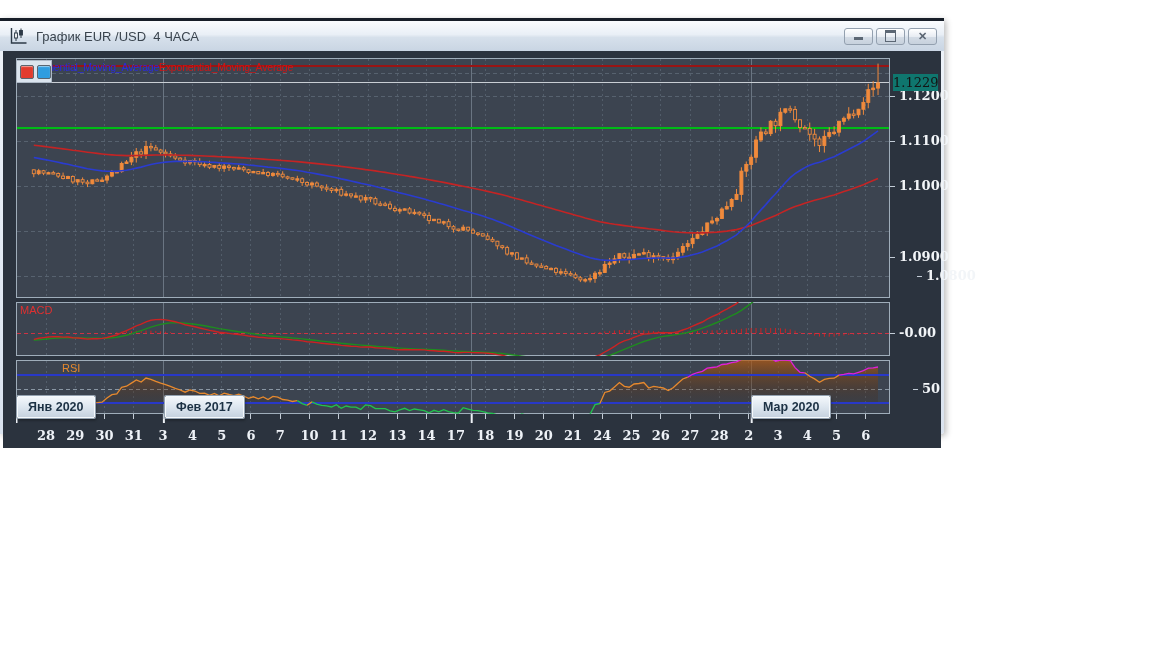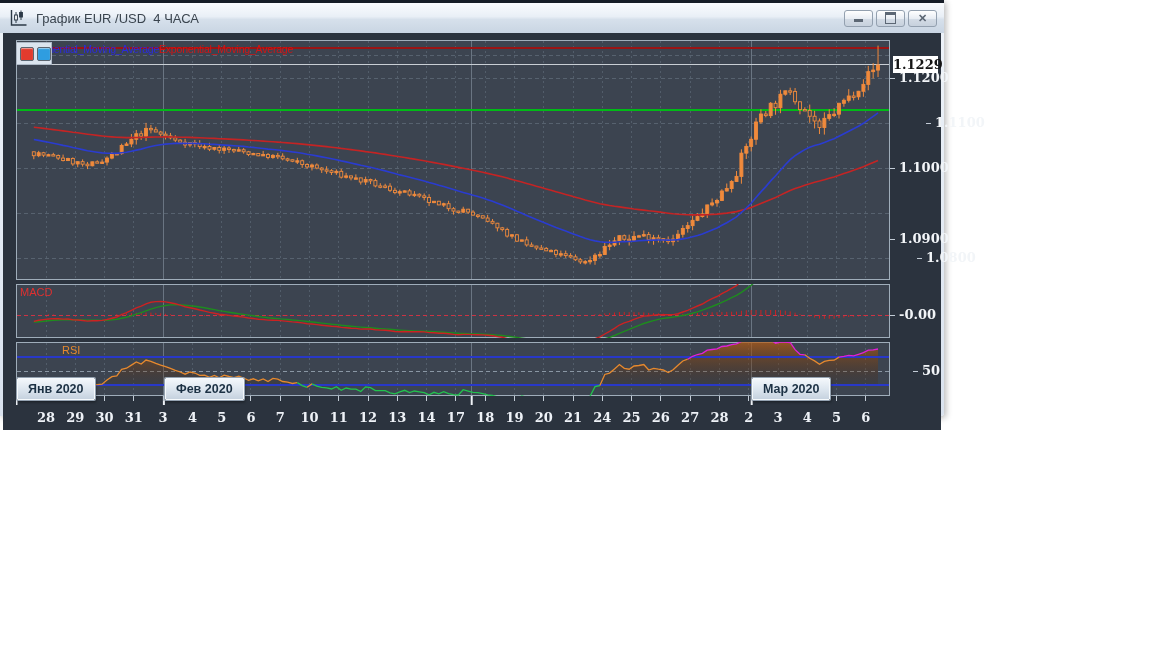--- a/index.html
+++ b/index.html
@@ -1,17 +1,17 @@
 <!DOCTYPE html>
 <html><head>
 <meta charset="utf-8">
 <style>
   html,body{margin:0;padding:0;width:1152px;height:648px;background:#ffffff;overflow:hidden;
     font-family:"Liberation Sans",sans-serif;}
-  .window{position:absolute;left:0;top:0;width:944px;height:416px;
+  .window{position:absolute;left:0;top:18px;width:944px;height:416px;
     background:linear-gradient(180deg,#eef3f9 0%,#d9e2ee 100%);
     border-radius:0 3px 3px 0;box-shadow:2px 2px 6px rgba(0,0,0,.28);}
   .frame-top{position:absolute;left:0;top:0;width:100%;height:3px;background:#171e28;}
   .titlebar{position:absolute;left:0;top:3px;width:100%;height:30px;display:flex;align-items:center;
     background:linear-gradient(180deg,#fafcfe 0%,#e9eff6 45%,#d6e0eb 55%,#c9d5e3 100%);}
   .ticon{width:20px;height:20px;margin:0 8px 0 8px;flex:0 0 auto;}
   .ttext{font-size:13px;color:#3a444e;white-space:pre;flex:1 1 auto;}
   .controls{display:flex;margin-right:7px;gap:3px;}
   .wbtn{width:29px;height:17px;border:1px solid #93a0af;border-radius:3px;
     background:linear-gradient(180deg,#ffffff 0%,#e8edf3 50%,#d3dbe5 55%,#c7d1dd 100%);
@@ -23,22 +23,22 @@
   .frame-bottom{position:absolute;left:0;bottom:0;width:100%;height:6px;}
   .content svg{position:absolute;display:block;}
   #mainChart{left:13px;top:7px;}
   #macdChart{left:13px;top:251px;}
   #rsiChart{left:13px;top:309px;}
   #xAxis{left:13px;top:363px;}
   .yaxis{position:absolute;left:887px;top:0;width:51px;height:397px;}
   .ylab{position:absolute;left:0;font-family:"DejaVu Serif",serif;font-weight:bold;font-size:13px;
     color:#f2f5f8;white-space:nowrap;}
   .ylab .dash{display:inline-block;width:5px;height:1px;background:#c3ccd6;vertical-align:middle;margin-right:4px;}
-  .ybox{position:absolute;left:3px;top:23px;width:45px;height:17px;background:#ffffff;color:#141414;
-    font-family:"DejaVu Serif",serif;font-weight:bold;font-size:13px;text-align:center;line-height:17px;}
+  .ybox{position:absolute;left:3px;top:23px;width:45px;height:17px;background:#0f766e;color:#141414;
+    font-family:"DejaVu Serif",serif;font-weight:normal;font-size:13px;text-align:center;line-height:17px;}
   .badge{position:absolute;top:345px;height:20px;line-height:20px;padding:0 10px;
     background:linear-gradient(180deg,#f3f7fb 0%,#dde6ef 50%,#c6d2df 100%);
     border:1px solid #f5f9fc;box-shadow:0 0 0 1px #94a2b1,1px 2px 3px rgba(0,0,0,.45);
     border-radius:1px;color:#1c3144;font-weight:bold;font-size:12.5px;z-index:4;}
   .ind-box{position:absolute;left:13px;top:9px;width:34px;height:21px;background:#dbe4ee;
     border:1px solid #aeb9c6;display:flex;align-items:center;z-index:3;}
   .ind-sq{width:12px;height:12px;border-radius:2px;border:1px solid #5aririe;}
   .ind-sq{border:1px solid #5a6570;margin-left:3px;box-shadow:inset 0 1px 1px rgba(255,255,255,.5);}
   .sq-red{background:#e23b2e;}
   .sq-blue{background:#2f9de0;}
@@ -746,37 +746,37 @@
         <line x1="791.28" y1="0" x2="791.28" y2="5" stroke="#c3ccd6" shape-rendering="crispEdges"></line>
         <text x="791.28" y="26" text-anchor="middle" fill="#eef2f7" font-family="DejaVu Serif,serif" font-size="13" font-weight="bold">4</text>
         <line x1="820.5600000000001" y1="0" x2="820.5600000000001" y2="5" stroke="#c3ccd6" shape-rendering="crispEdges"></line>
         <text x="820.5600000000001" y="26" text-anchor="middle" fill="#eef2f7" font-family="DejaVu Serif,serif" font-size="13" font-weight="bold">5</text>
         <line x1="849.84" y1="0" x2="849.84" y2="5" stroke="#c3ccd6" shape-rendering="crispEdges"></line>
         <text x="849.84" y="26" text-anchor="middle" fill="#eef2f7" font-family="DejaVu Serif,serif" font-size="13" font-weight="bold">6</text>
       </svg>
 
     <div class="yaxis" id="yAxis">
         <div class="ylab" style="top: 37px;"><span class="dash"></span>1.1200</div>
-        <div class="ylab" style="top: 82px; padding-left: 36px;"><span class="dash"></span>1.1100</div>
+        <div class="ylab" style="top: 82px;"><span class="dash"></span>1.1100</div>
         <div class="ylab" style="top: 127px;"><span class="dash"></span>1.1000</div>
         <div class="ylab" style="top: 172px; margin-top: 26px;"><span class="dash"></span>1.0900</div>
         <div class="ylab" style="top: 217px; padding-left: 27px;"><span class="dash"></span>1.0800</div>
         <div class="ylab" style="top: 274px; text-align: right;"><span class="dash"></span>-0.00</div>
         <div class="ylab" style="top: 330px; padding-left: 23px;"><span class="dash"></span>50</div>
         <div class="ybox">1.1229</div>
       </div>
 
     <div class="ind-box">
       <span class="ind-sq sq-red"></span>
       <span class="ind-sq sq-blue"></span>
     </div>
     <span class="ema-label ema-blue">Exponential_Moving_Average</span>
     <span class="ema-label ema-red">Exponential_Moving_Average</span>
 
     <span class="pane-label macd-label">MACD</span>
     <span class="pane-label rsi-label">RSI</span>
 
     <div class="badge" style="left:14px">Янв 2020</div>
-    <div class="badge" style="left:162px">Фев 2020</div>
+    <div class="badge" style="left:162px">Фев 2017</div>
     <div class="badge" style="left:749px">Мар 2020</div>
   </div>
   <div class="frame-bottom"></div>
 </div>
 
 </body></html>

